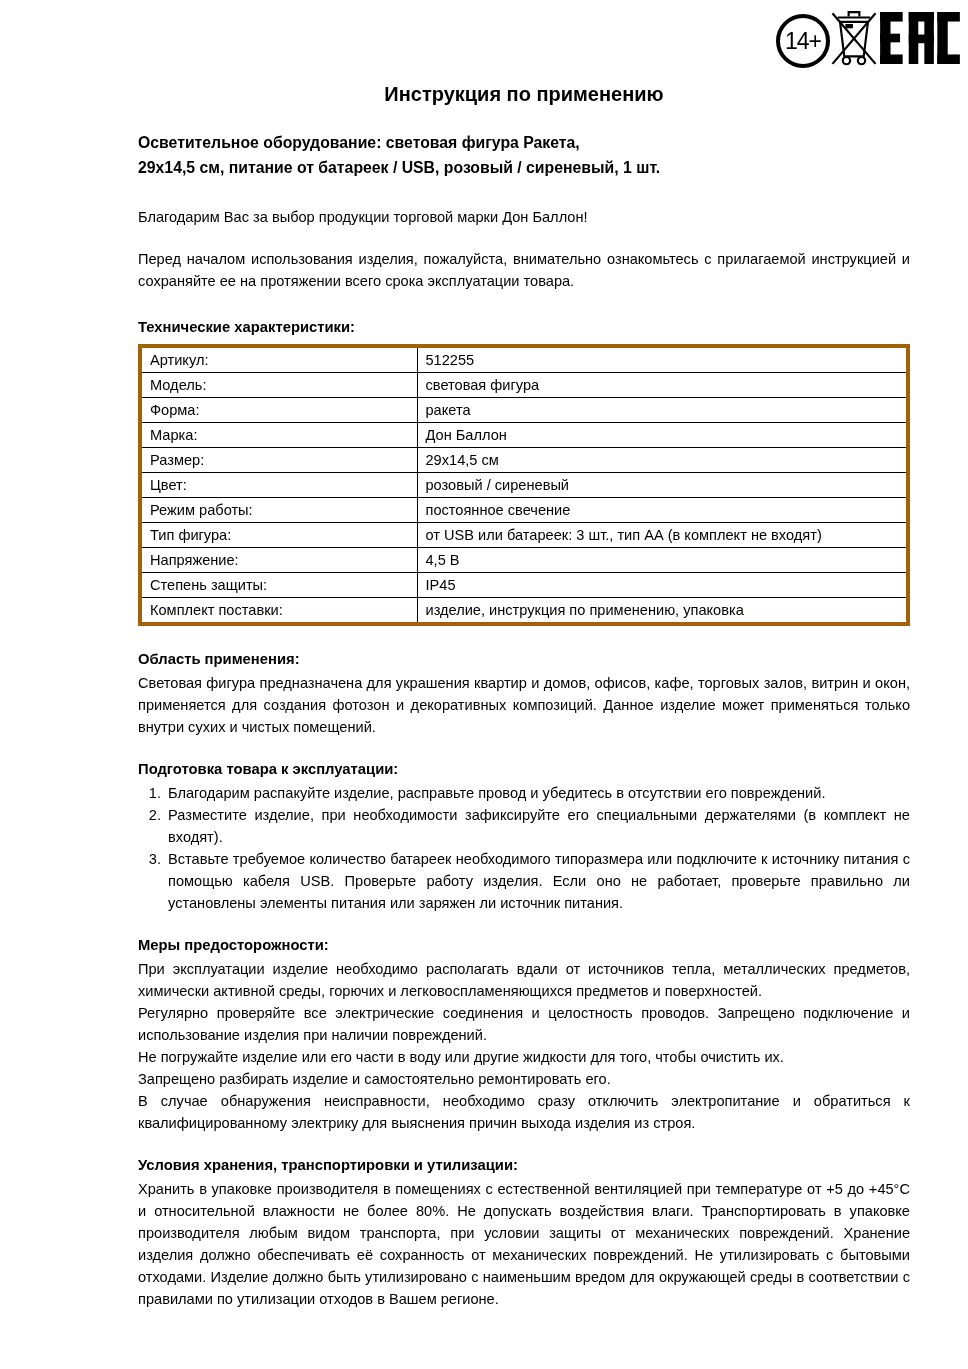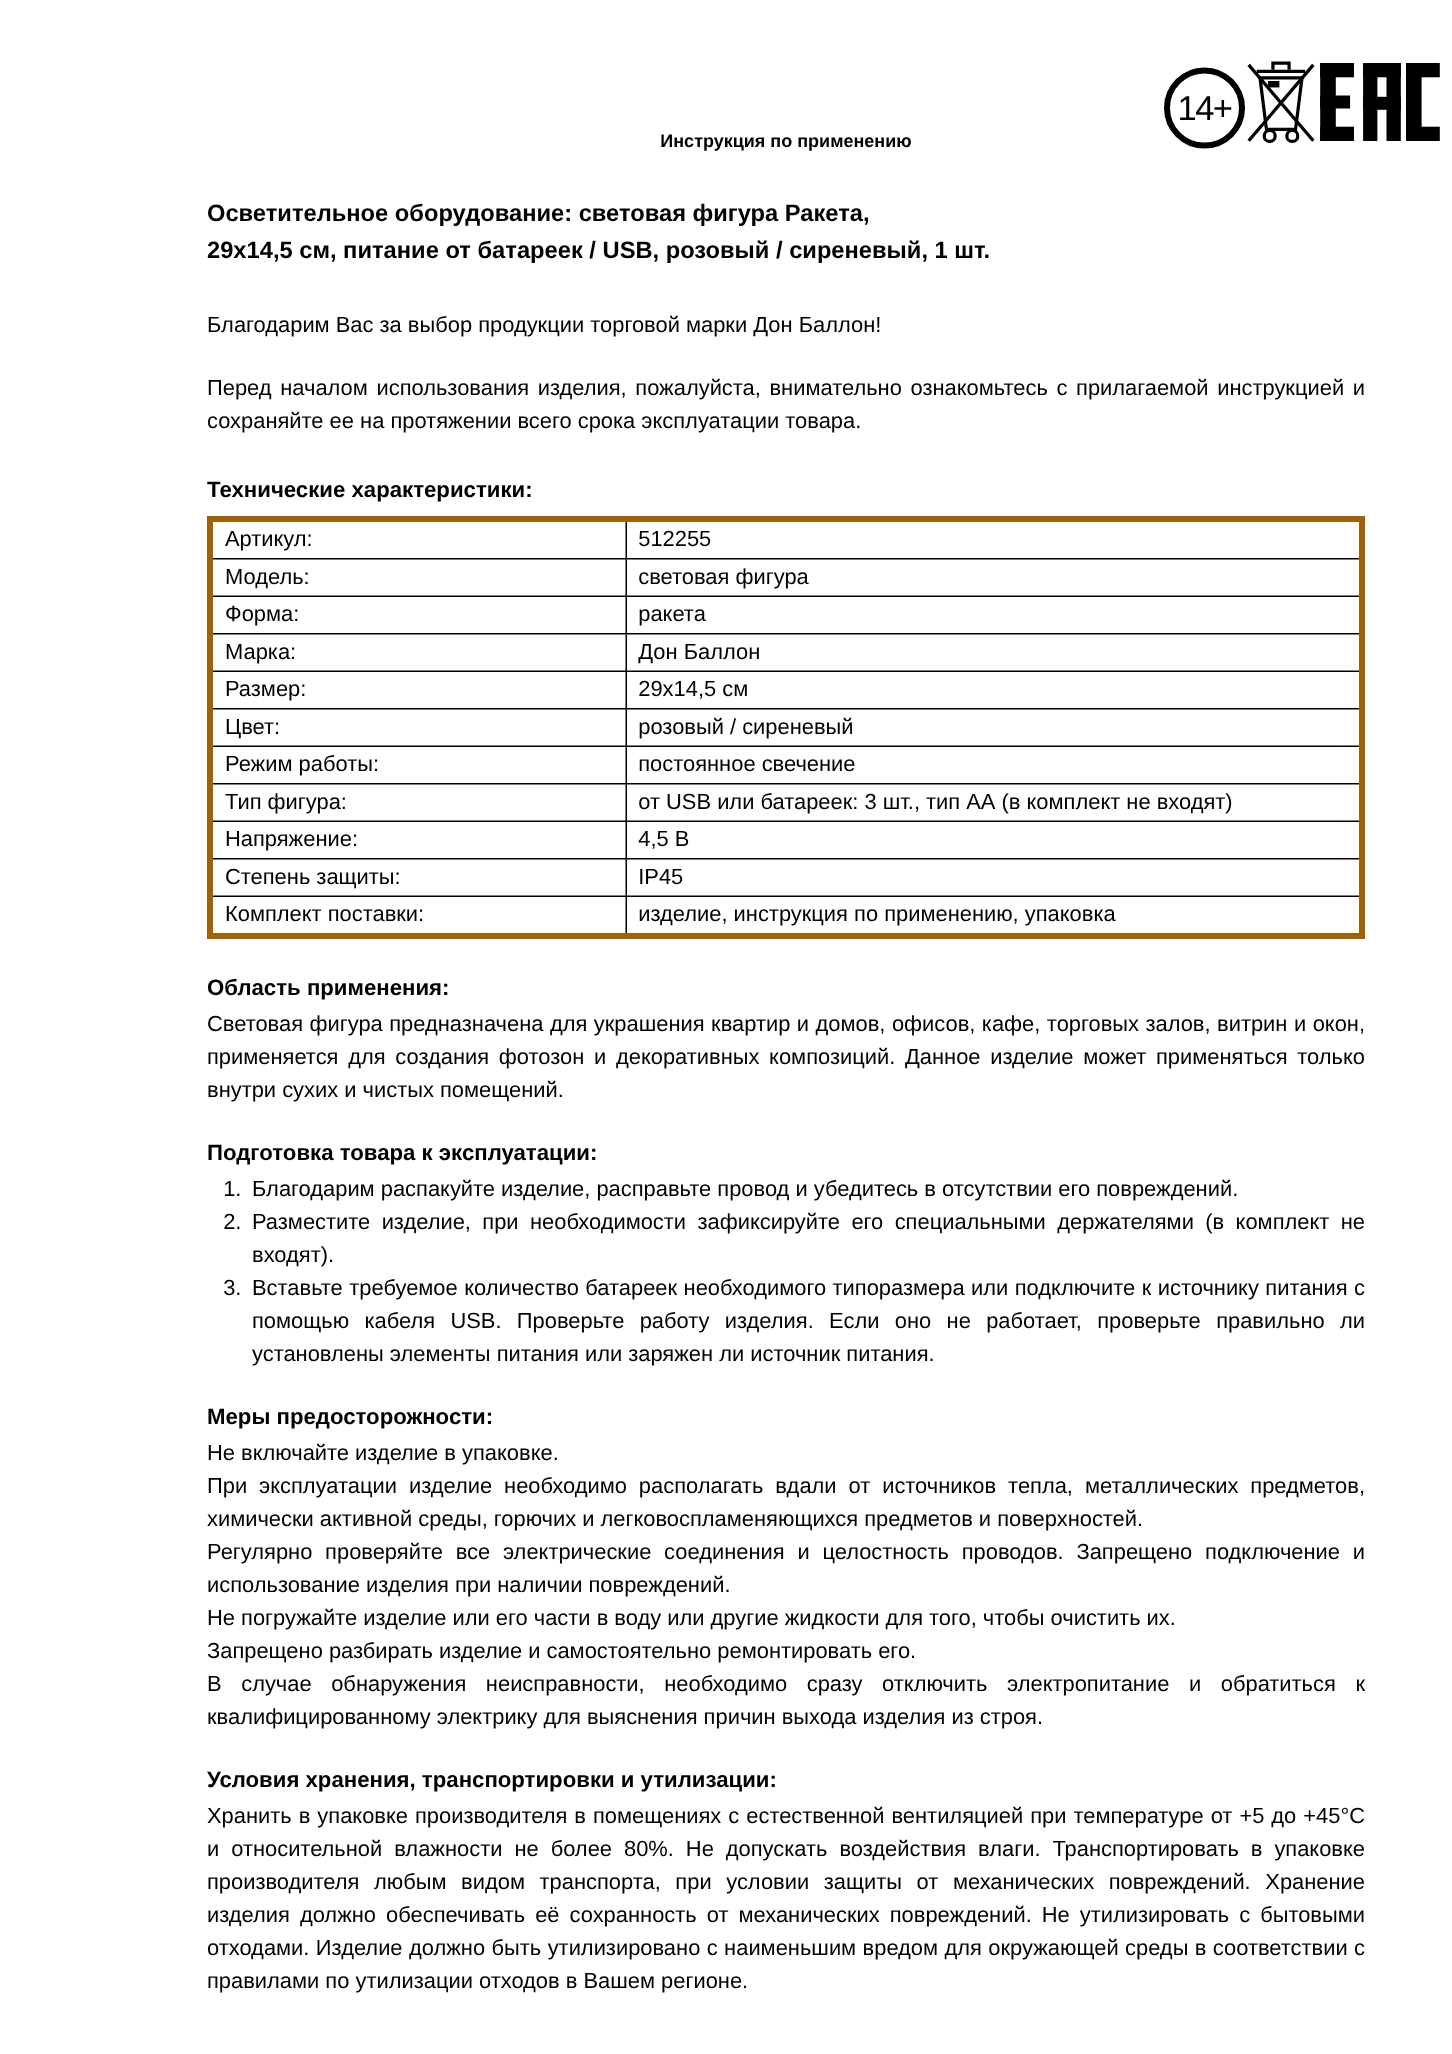--- a/index.html
+++ b/index.html
@@ -9,21 +9,21 @@
     height: 1369px;
     position: relative;
     font-family: "Liberation Sans", sans-serif;
     color: #000;
     font-size: 14.6px;
     line-height: 22px;
     overflow: hidden;
   }
   .icon-cluster {
     position: absolute;
-    top: 40px;
+    top: 10px;
     right: 6px;
     display: flex;
     align-items: center;
     gap: 0;
   }
   .age-circle {
     width: 54px; height: 54px;
     border: 4px solid #000;
     border-radius: 50%;
     display: flex; align-items: center; justify-content: center;
@@ -31,21 +31,21 @@
     letter-spacing: -1px;
   }
   .content {
     position: absolute;
     left: 138px;
     top: 0;
     width: 772px;
     padding-top: 84px;
   }
   .doc-title {
-    font-size: 12px;
+    font-size: 20px;
     font-weight: bold;
     text-align: center;
     line-height: 20px;
   }
   .doc-subtitle {
     margin-top: 26px;
     font-size: 15.8px;
     font-weight: bold;
     text-align: left;
     line-height: 25px;
@@ -187,21 +187,20 @@
 
   <div class="sec-heading mt20 mb2">Подготовка товара к эксплуатации:</div>
   <ol class="prep-list">
       <li>Благодарим распакуйте изделие, расправьте провод и убедитесь в отсутствии его повреждений.</li>
       <li>Разместите изделие, при необходимости зафиксируйте его специальными держателями (в комплект не входят).</li>
       <li>Вставьте требуемое количество батареек необходимого типоразмера или подключите к источнику питания с помощью кабеля USB. Проверьте работу изделия. Если оно не работает, проверьте правильно ли установлены элементы питания или заряжен ли источник питания.</li>
     </ol>
 
   <div class="sec-heading mt20 mb2">Меры предосторожности:</div>
   <div class="safety-paragraphs">
-      <p>Не включайте изделие в упаковке.</p>
       <p>При эксплуатации изделие необходимо располагать вдали от источников тепла, металлических предметов, химически активной среды, горючих и легковоспламеняющихся предметов и поверхностей.</p>
       <p>Регулярно проверяйте все электрические соединения и целостность проводов. Запрещено подключение и использование изделия при наличии повреждений.</p>
       <p>Не погружайте изделие или его части в воду или другие жидкости для того, чтобы очистить их.</p>
       <p>Запрещено разбирать изделие и самостоятельно ремонтировать его.</p>
       <p>В случае обнаружения неисправности, необходимо сразу отключить электропитание и обратиться к квалифицированному электрику для выяснения причин выхода изделия из строя.</p>
     </div>
 
   <div class="sec-heading mt20 mb2">Условия хранения, транспортировки и утилизации:</div>
   <p class="just">Хранить в упаковке производителя в помещениях с естественной вентиляцией при температуре от +5 до +45°С и относительной влажности не более 80%. Не допускать воздействия влаги. Транспортировать в упаковке производителя любым видом транспорта, при условии защиты от механических повреждений. Хранение изделия должно обеспечивать её сохранность от механических повреждений. Не утилизировать с бытовыми отходами. Изделие должно быть утилизировано с наименьшим вредом для окружающей среды в соответствии с правилами по утилизации отходов в Вашем регионе.</p>
 

